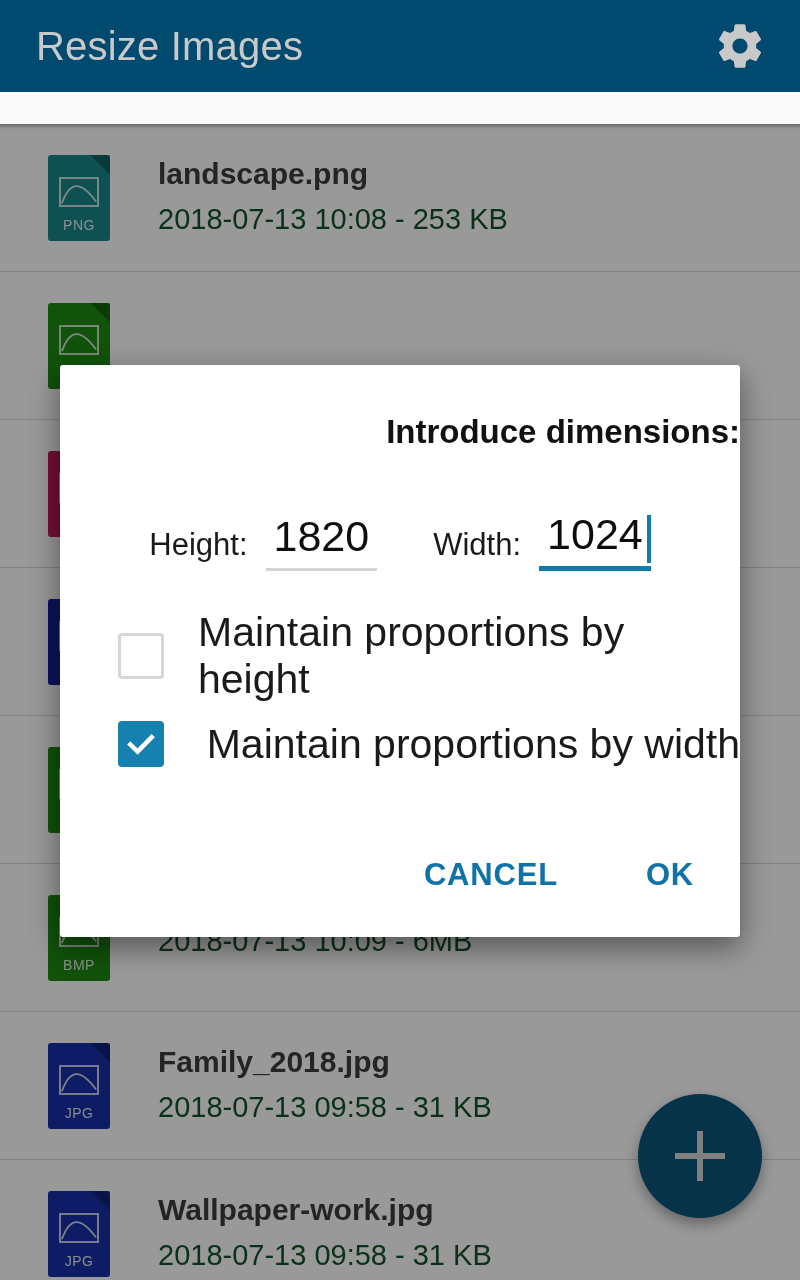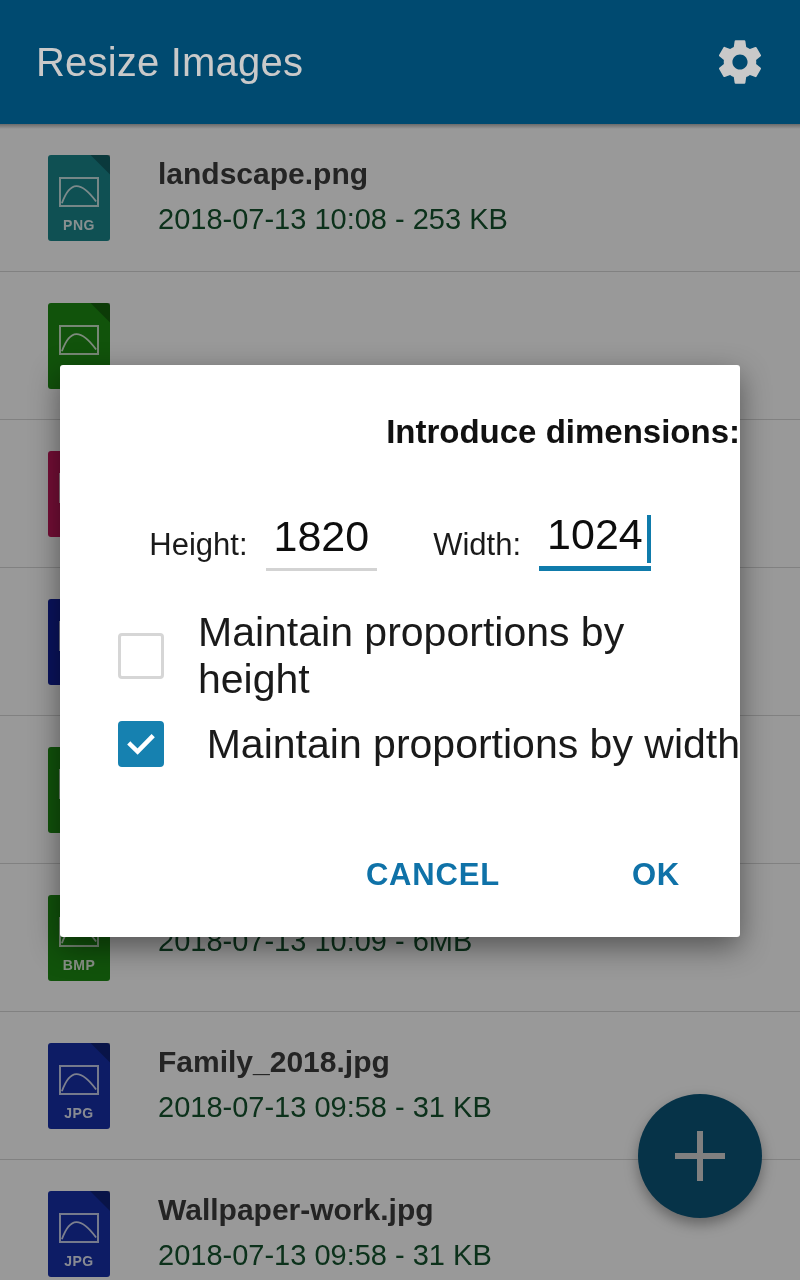--- a/index.html
+++ b/index.html
@@ -5,21 +5,21 @@
   * { margin:0; padding:0; box-sizing:border-box; }
   html, body {
     width:800px; height:1280px;
     font-family:"Liberation Sans", sans-serif;
     overflow:hidden; background:#ffffff;
   }
   #root { position:relative; width:800px; height:1280px; overflow:hidden; background:#fafafa; }
 
   
   .appbar {
-    position:absolute; left:0; top:0; width:800px; height:124px;
+    position:absolute; left:0; top:0; width:800px; height:92px;
     background:#004a70; display:flex; align-items:center;
   }
   .appbar-title {
     margin-left:36px; font-size:40px; font-weight:400;
     color:#c9c9c9; letter-spacing:0.2px;
   }
   .appbar-actions { margin-left:auto; margin-right:34px; display:flex; align-items:center; }
   .gear-icon { width:52px; height:52px; display:block; }
   .appbar-shadow {
     position:absolute; left:0; top:124px; width:800px; height:5px;
@@ -40,21 +40,21 @@
     background:rgba(0,0,0,0.28);
     clip-path:polygon(0 0, 100% 100%, 100% 0);
   }
   .ficon .frame {
     position:absolute; left:11px; top:22px; width:40px; height:30px;
     border:2px solid rgba(255,255,255,0.75); overflow:hidden;
   }
   .ficon .frame svg { display:block; width:100%; height:100%; }
   .ficon .ext {
     position:absolute; left:0; right:0; bottom:8px; text-align:center;
-    font-size:14px; font-weight:700; color:rgba(255,255,255,0.88); letter-spacing:0.5px;
+    font-size:14px; font-weight:400; color:rgba(255,255,255,0.88); letter-spacing:0.5px;
   }
 
   .meta { margin-left:48px; display:flex; flex-direction:column; justify-content:space-between; }
   .fname { font-size:30px; font-weight:700; color:#3c3c3c; line-height:1.2; }
   .fsub  { font-size:29px; font-weight:400; color:#14532d; line-height:1.35; margin-top:8px; }
 
   
   .fab {
     position:absolute; right:38px; bottom:62px; width:124px; height:124px;
     border-radius:50%; background:#0b5579;
@@ -107,22 +107,22 @@
     width:46px; height:46px; flex:0 0 46px; border-radius:4px;
     border:3px solid #d6d6d6; background:#ffffff;
     display:flex; align-items:center; justify-content:center;
   }
   .cbox.checked { background:#1681b0; border-color:#1681b0; }
   .cbox svg { display:block; }
   .check-label { margin-left:34px; font-size:41px; color:#1a1a1a; }
 
   
   .dlg-actions {
-    margin-top:auto; margin-bottom:34px; padding-right:42px;
-    display:flex; justify-content:flex-end; align-items:center;gap:44px;
+    margin-top:auto; margin-bottom:34px; padding-right:28px;
+    display:flex; justify-content:flex-end; align-items:center;
   }
   .dlg-btn {
     background:none; border:none; cursor:pointer;
     font-family:"Liberation Sans", sans-serif;
     font-size:31px; font-weight:700; color:#0f72a8;
     letter-spacing:0.8px; padding:10px 18px;
   }
   .dlg-btn + .dlg-btn { margin-left:52px; }
 </style>
 </head>

